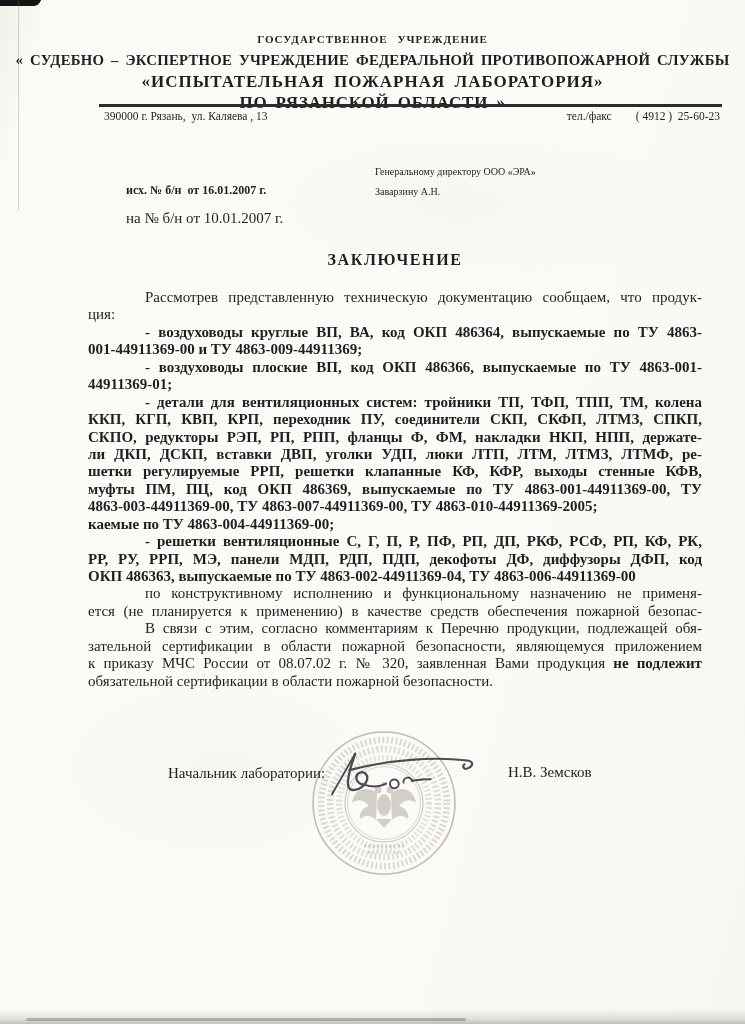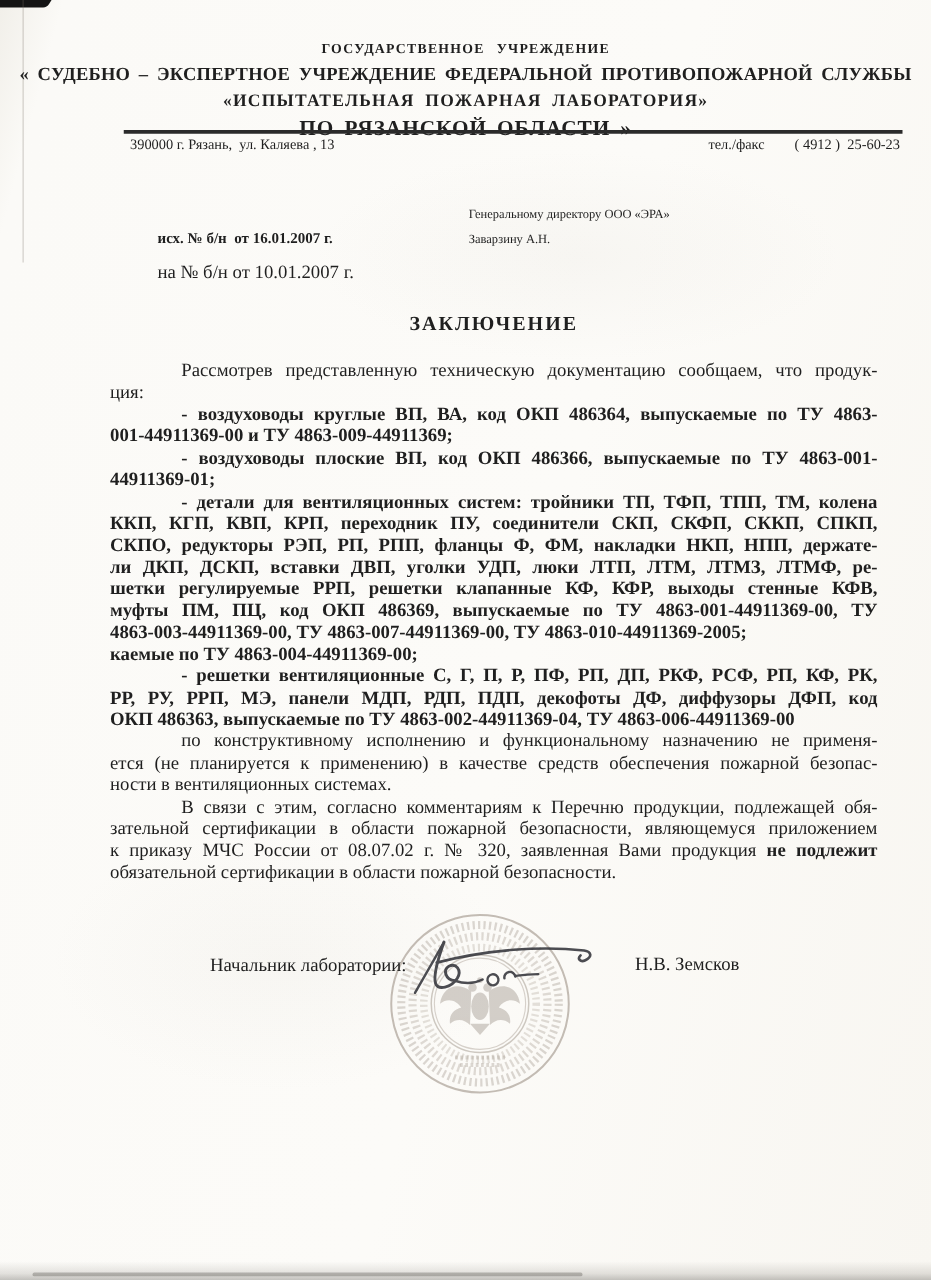--- a/index.html
+++ b/index.html
@@ -15,21 +15,21 @@
   
   .corner-mark{position:absolute;left:-4px;top:-2px;width:44px;height:8px;background:#141414;transform:skewX(-32deg);border-radius:0 2px 3px 0;}
   .left-edge-line{position:absolute;left:18px;top:0;width:1px;height:210px;background:rgba(120,114,104,.30);}
   .bottom-shadow{position:absolute;left:0;bottom:0;width:100%;height:15px;background:linear-gradient(180deg,rgba(0,0,0,0) 0%,rgba(95,90,82,.16) 65%,rgba(62,59,53,.30) 100%);}
   .bottom-streak{position:absolute;left:26px;bottom:3px;width:440px;height:3px;background:rgba(72,68,61,.32);border-radius:2px;filter:blur(.6px);}
 
   
   .letterhead{position:absolute;top:29px;left:0;width:100%;text-align:center;font-weight:bold;line-height:21px;}
   .lh1{font-size:11px;letter-spacing:1px;word-spacing:6px;}
   .lh2{font-size:14.8px;letter-spacing:.2px;word-spacing:3px;}
-  .lh3{font-size:14px;letter-spacing:1px;word-spacing:4px;}
+  .lh3{font-size:17px;letter-spacing:1px;word-spacing:4px;}
   .lh4{font-size:17px;letter-spacing:.8px;word-spacing:3px;}
   .head-rule{position:absolute;top:104px;left:99px;width:623px;height:3px;background:#2b2b2b;}
   .addr-row{position:absolute;top:110px;left:104px;width:616px;display:flex;justify-content:space-between;font-size:11.5px;white-space:pre;}
   .phone-cell{display:flex;gap:24px;justify-content:space-between;}
 
   
   .pre{white-space:pre;}
   .ref-outgoing{position:absolute;left:126px;top:183px;font-size:12px;font-weight:bold;}
   .ref-incoming{position:absolute;left:126px;top:210px;font-size:15px;}
   .addressee{position:absolute;left:375px;top:162px;font-size:10px;line-height:20px;}
@@ -100,42 +100,41 @@
       <div class="pline end">001-44911369-00 и ТУ 4863-009-44911369;</div>
     </div>
 
     <div class="para bold">
       <div class="pline first">- воздуховоды плоские ВП, код ОКП 486366, выпускаемые по ТУ 4863-001-</div>
       <div class="pline end">44911369-01;</div>
     </div>
 
     <div class="para bold">
       <div class="pline first">- детали для вентиляционных систем: тройники ТП, ТФП, ТПП, ТМ, колена</div>
-      <div class="pline">ККП, КГП, КВП, КРП, переходник ПУ, соединители СКП, СКФП, СККП, СПКП,</div>
+      <div class="pline">ККП, КГП, КВП, КРП, переходник ПУ, соединители СКП, СКФП, ЛТМЗ, СПКП,</div>
       <div class="pline">СКПО, редукторы РЭП, РП, РПП, фланцы Ф, ФМ, накладки НКП, НПП, держате-</div>
       <div class="pline">ли ДКП, ДСКП, вставки ДВП, уголки УДП, люки ЛТП, ЛТМ, ЛТМЗ, ЛТМФ, ре-</div>
       <div class="pline">шетки регулируемые РРП, решетки клапанные КФ, КФР, выходы стенные КФВ,</div>
       <div class="pline">муфты ПМ, ПЦ, код ОКП 486369, выпускаемые по ТУ 4863-001-44911369-00, ТУ</div>
       <div class="pline end">4863-003-44911369-00, ТУ 4863-007-44911369-00, ТУ 4863-010-44911369-2005;</div>
     </div>
 
     <div class="para bold">
       <div class="pline end">каемые по ТУ 4863-004-44911369-00;</div>
     </div>
 
     <div class="para bold">
       <div class="pline first">- решетки вентиляционные С, Г, П, Р, ПФ, РП, ДП, РКФ, РСФ, РП, КФ, РК,</div>
       <div class="pline">РР, РУ, РРП, МЭ, панели МДП, РДП, ПДП, декофоты ДФ, диффузоры ДФП, код</div>
       <div class="pline end">ОКП 486363, выпускаемые по ТУ 4863-002-44911369-04, ТУ 4863-006-44911369-00</div>
     </div>
 
     <div class="para">
       <div class="pline first">по конструктивному исполнению и функциональному назначению не применя-</div>
       <div class="pline">ется (не планируется к применению) в качестве средств обеспечения пожарной безопас-</div>
-      <div class="pline end">ности в вентиляционных системах.</div>
     </div>
 
     <div class="para">
       <div class="pline first">В связи с этим, согласно комментариям к Перечню продукции, подлежащей обя-</div>
       <div class="pline">зательной сертификации в области пожарной безопасности, являющемуся приложением</div>
       <div class="pline"><span>к приказу МЧС России от 08.07.02 г. № 320, заявленная Вами продукция </span><span class="emph">не подлежит</span></div>
       <div class="pline end">обязательной сертификации в области пожарной безопасности.</div>
     </div>
 
   </div>

